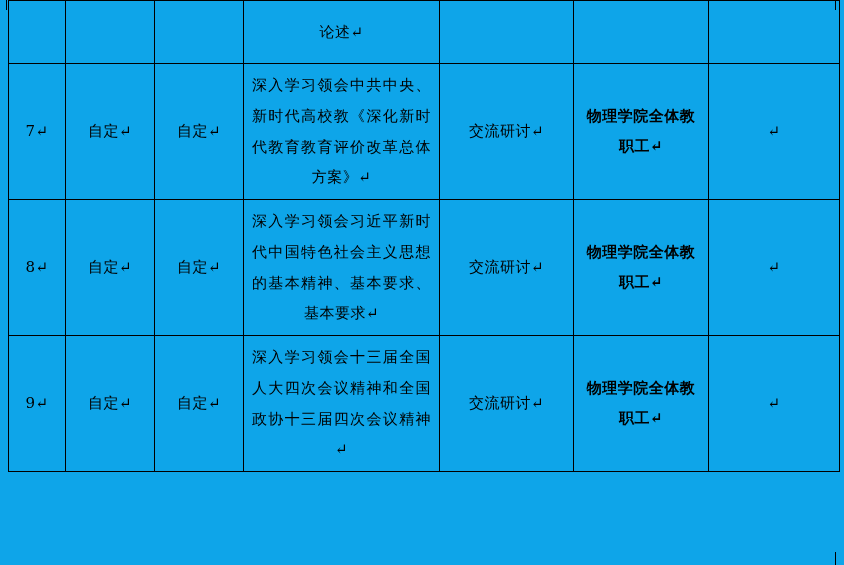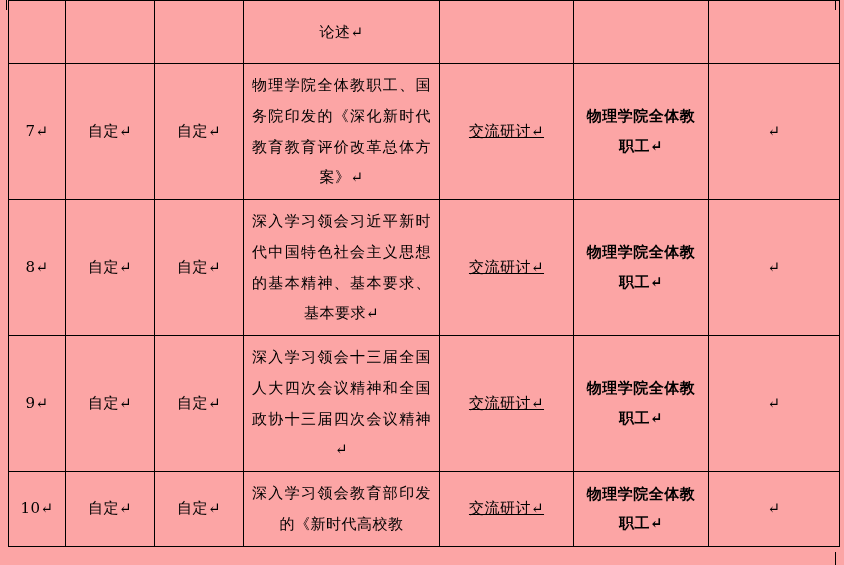--- a/index.html
+++ b/index.html
@@ -11,21 +11,21 @@
     width: 844px;
     height: 565px;
     font-family: "DejaVu Serif", "Liberation Serif", serif;
     color: #000000;
     overflow: hidden;
   }
   #page {
     position: relative;
     width: 844px;
     height: 565px;
-    background: #fca5a5;
+    background: #0ea5e9;
   }
   
   .edge-tick {
     position: absolute;
     background: #000000;
   }
   table.doc-table {
     border-collapse: collapse;
     table-layout: fixed;
     width: 824px;
@@ -39,21 +39,21 @@
     padding: 0;
     font-size: 15px;
     line-height: 1.95;
     letter-spacing: 0.5px;
     font-family: "DejaVu Serif", "Liberation Serif", serif;
   }
   td.c-num    { width: 56px; }
   td.c-time   { width: 88px; }
   td.c-place  { width: 88px; }
   td.c-content{ width: 195px; }
-  td.c-form   { width: 133px; text-decoration: underline; }
+  td.c-form   { width: 133px; }
   td.c-people { width: 134px; font-weight: bold; }
   td.c-remark { width: 130px; }
 
   .cell-inner {
     display: block;
     padding: 4px 10px;
     white-space: pre-line;
   }
   .content-cell .cell-inner {
     text-align: justify;
@@ -105,21 +105,21 @@
         <td class="c-num">
             <span class="cell-inner">7↵</span>
           </td>
         <td class="c-time">
             <span class="cell-inner">自定↵</span>
           </td>
         <td class="c-place">
             <span class="cell-inner">自定↵</span>
           </td>
         <td class="c-content content-cell">
-            <span class="cell-inner">物理学院全体教职工、国务院印发的《深化新时代教育教育评价改革总体方案》↵</span>
+            <span class="cell-inner">深入学习领会中共中央、新时代高校教《深化新时代教育教育评价改革总体方案》↵</span>
           </td>
         <td class="c-form">
             <span class="cell-inner">交流研讨↵</span>
           </td>
         <td class="c-people">
             <span class="cell-inner">物理学院全体教职工↵</span>
           </td>
         <td class="c-remark empty-cell">
             <span class="cell-inner">↵</span>
           </td>
@@ -166,39 +166,16 @@
             <span class="cell-inner">交流研讨↵</span>
           </td>
         <td class="c-people">
             <span class="cell-inner">物理学院全体教职工↵</span>
           </td>
         <td class="c-remark empty-cell">
             <span class="cell-inner">↵</span>
           </td>
       </tr>
 
-      <tr class="row-last">
-        <td class="c-num">
-            <span class="cell-inner">10↵</span>
-          </td>
-        <td class="c-time">
-            <span class="cell-inner">自定↵</span>
-          </td>
-        <td class="c-place">
-            <span class="cell-inner">自定↵</span>
-          </td>
-        <td class="c-content content-cell">
-            <span class="cell-inner">深入学习领会教育部印发的《新时代高校教</span>
-          </td>
-        <td class="c-form">
-            <span class="cell-inner">交流研讨↵</span>
-          </td>
-        <td class="c-people">
-            <span class="cell-inner">物理学院全体教职工↵</span>
-          </td>
-        <td class="c-remark empty-cell">
-            <span class="cell-inner">↵</span>
-          </td>
-      </tr>
     </tbody>
   </table>
 
 </div>
 
 </body></html>

